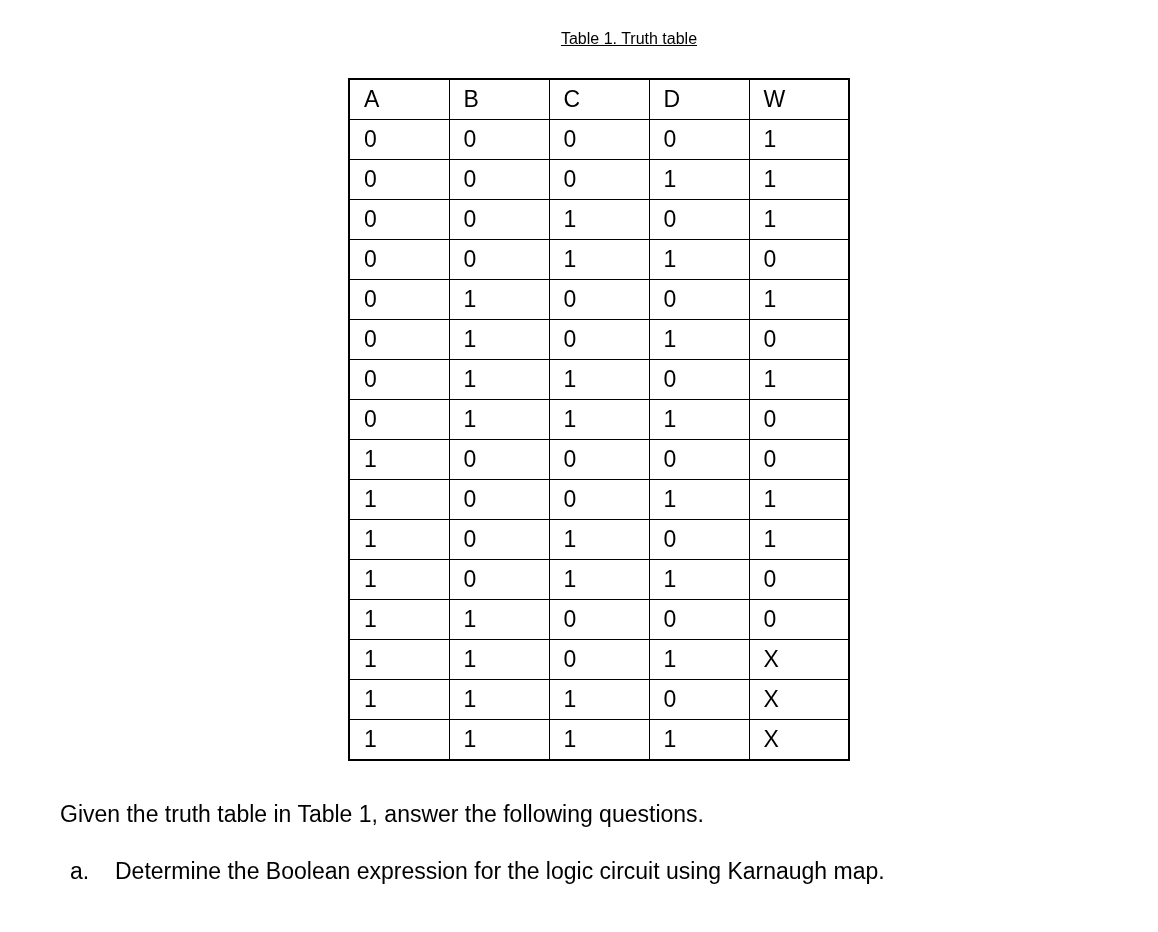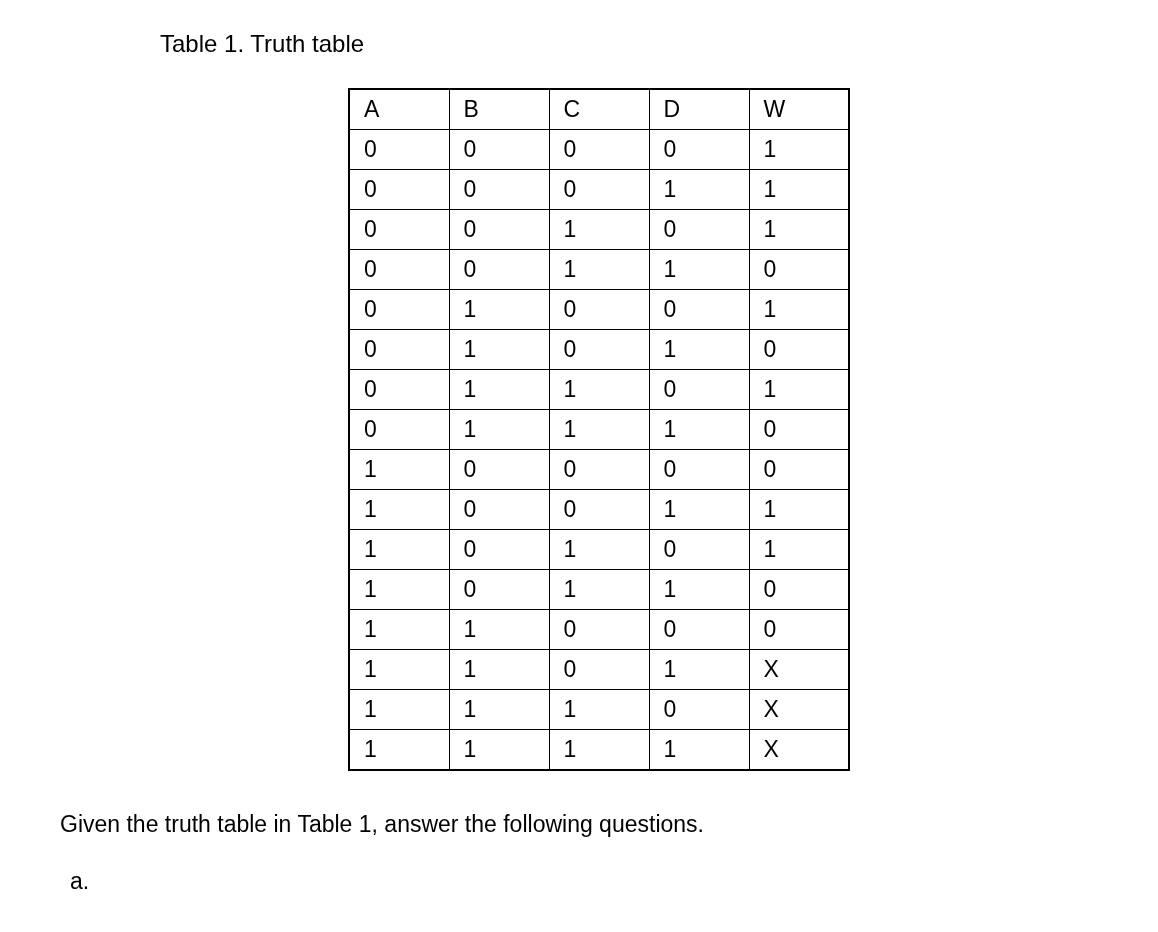--- a/index.html
+++ b/index.html
@@ -8,25 +8,26 @@
       box-sizing: border-box;
     }
     body {
       background: #ffffff;
       font-family: Arial, Helvetica, sans-serif;
       color: #000000;
       padding: 30px 60px;
       width: 1158px;
     }
     .title {
-      text-align: left;
-      font-size: 24px;
+      text-align: center;
+      font-size: 16px;
       font-weight: normal;
       margin-bottom: 30px;
       margin-left: 100px;
+      text-decoration: underline;
     }
     .table-container {
       display: flex;
       justify-content: center;
       margin-bottom: 40px;
       margin-left: 40px;
     }
     table {
       border-collapse: collapse;
       border: 2px solid #000000;
@@ -188,13 +189,14 @@
           <td>X</td>
         </tr>
       </tbody>
   </table>
 </div>
 
 <div class="instruction">Given the truth table in Table 1, answer the following questions.</div>
 
 <div class="question">
   <span class="question-label">a.</span>
+  <span>Determine the Boolean expression for the logic circuit using Karnaugh map.</span>
 </div>
 
 </body></html>

